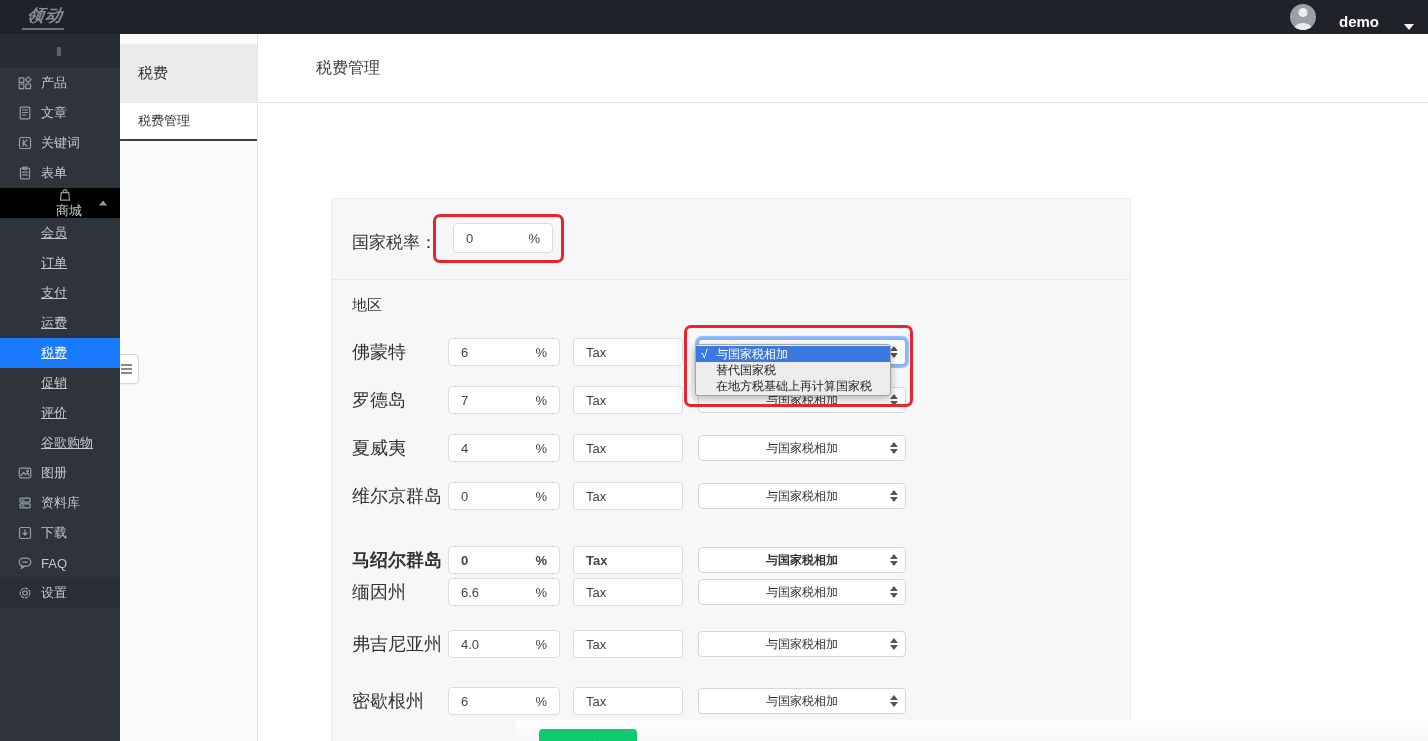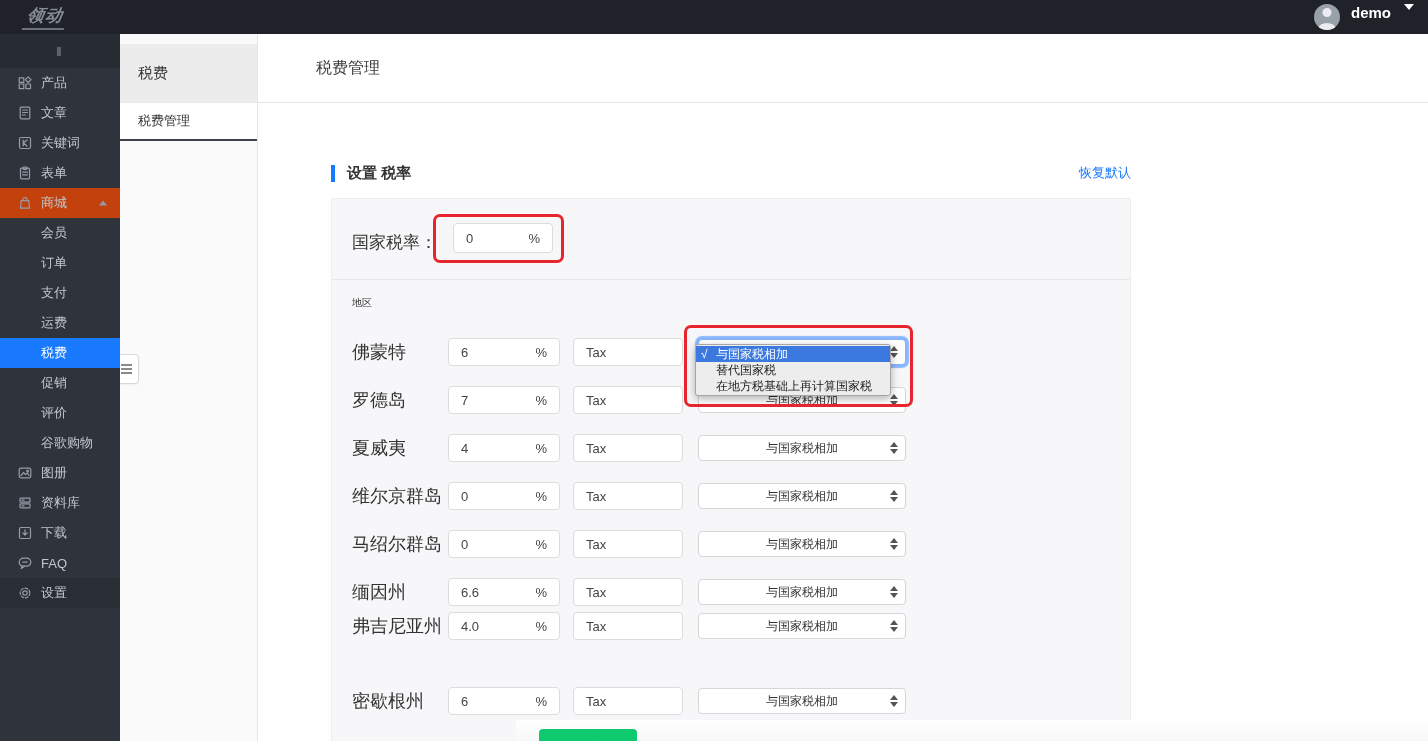--- a/index.html
+++ b/index.html
@@ -4,41 +4,41 @@
 <style>
   * { margin:0; padding:0; box-sizing:border-box; }
   html,body { width:1428px; height:741px; overflow:hidden;
     font-family:"Liberation Sans","DejaVu Sans",sans-serif; background:#fff; }
 
   
   .topbar { position:absolute; top:0; left:0; width:1428px; height:34px; background:#1f2228;
     display:flex; align-items:center; justify-content:space-between; z-index:40; }
   .logo { margin-left:24px; color:#868c94; font-size:17px; font-weight:bold; font-style:italic;
     transform:skewX(-10deg); letter-spacing:1px; border-bottom:2px solid #6d7278; padding:0 3px 1px 3px; }
-  .userbox { margin-right:14px; display:flex; align-items:flex-start; gap:11px; }
+  .userbox { margin-right:14px; display:flex; align-items:flex-end; gap:23px; }
   .avatar { width:26px; height:26px; border-radius:50%; background:#98a0a8; position:relative; overflow:hidden; }
   .avatar::before { content:""; position:absolute; left:50%; top:4px; transform:translateX(-50%);
     width:9px; height:9px; border-radius:50%; background:#e9edf0; }
   .avatar::after { content:""; position:absolute; left:50%; bottom:-4px; transform:translateX(-50%);
     width:17px; height:11px; border-radius:50% 50% 0 0; background:#e9edf0; }
   .username { color:#fff; font-size:15px; font-weight:bold; }
   .caret-down { width:0; height:0; border-left:5px solid transparent; border-right:5px solid transparent;
     border-top:6px solid #fff; margin-left:2px; }
 
   
   .sidebar { position:absolute; top:34px; left:0; width:120px; height:707px; background:#2f333b; z-index:30; }
   .collapse-handle { height:34px; background:#272b32; display:flex; align-items:center; justify-content:center;
     color:#8b9199; font-size:13px; letter-spacing:2px; cursor:pointer; }
   .nav-item { height:30px; display:flex; align-items:center; padding-left:18px;
     color:#c2c7ce; font-size:13px; cursor:pointer; position:relative; white-space:nowrap; }
   .nav-item .icon { width:14px; height:14px; margin-right:9px; color:#969da6; flex:0 0 14px; }
   .nav-item .icon svg { display:block; width:14px; height:14px; }
-  .nav-item.group { background:#c2410c; }
+  .nav-item.group { background:#000000;flex-direction:column; }
   .nav-item.darker { background:#292d34; }
-  .nav-item.child { padding-left:41px; }
+  .nav-item.child { padding-left:41px;text-decoration:underline; }
   .nav-item.active { background:#197aff; color:#fff; }
   .group-arrow { position:absolute; right:13px; top:50%; transform:translateY(-50%);
     width:0; height:0; border-left:4px solid transparent; border-right:4px solid transparent;
     border-bottom:5px solid #959ca4; }
 
   
   .subnav { position:absolute; top:34px; left:120px; width:138px; height:707px;
     background:#fafafa; border-right:1px solid #e5e5e5; z-index:20; }
   .subnav-header { margin-top:10px; height:59px; background:#ececec; display:flex; align-items:center;
     padding-left:18px; font-size:15px; color:#333; }
@@ -68,21 +68,21 @@
   .card { position:absolute; left:73px; top:164px; width:800px; height:548px;
     background:#f7f7f9; border:1px solid #ededed; border-radius:2px; }
   .nat-label { position:absolute; left:20px; top:32px; font-size:17px; color:#333; }
   .nat-input { position:absolute; left:121px; top:24px; width:100px; height:30px; background:#fff;
     border:1px solid #dcdcdc; border-radius:4px; display:flex; align-items:center;
     justify-content:space-between; padding:0 12px; font-size:13px; color:#444; }
   .red-box { position:absolute; border:3px solid #e8252c; border-radius:7px; z-index:8; pointer-events:none; }
   .red-box.nat { left:101px; top:15px; width:131px; height:49px; }
   .red-box.dd  { left:352px; top:126px; width:229px; height:82px; }
   .card-divider { position:absolute; left:0; top:80px; width:100%; border-top:1px solid #e8e8e8; }
-  .region-header { position:absolute; left:20px; top:97px; font-size:10px; color:#333; }
+  .region-header { position:absolute; left:20px; top:97px; font-size:15px; color:#333; }
 
   .rows { position:absolute; left:0; top:129px; width:100%; }
   .rrow { position:absolute; left:0; width:100%; height:48px; }
   .rrow-label { position:absolute; left:20px; top:50%; transform:translateY(-50%); font-size:18px; color:#333; }
   .rate-box { position:absolute; left:116px; top:10px; width:112px; height:28px; background:#fff;
     border:1px solid #dcdcdc; border-radius:4px; display:flex; align-items:center;
     justify-content:space-between; padding:0 12px; font-size:13px; color:#444; }
   .tax-box { position:absolute; left:241px; top:10px; width:110px; height:28px; background:#fff;
     border:1px solid #dcdcdc; border-radius:4px; display:flex; align-items:center;
     padding:0 12px; font-size:13px; color:#444; }
@@ -262,25 +262,20 @@
         <i></i>
         <i></i>
         <i></i>
       </span>
   </span>
 </div>
 
 <div class="main">
   <div class="page-header">税费管理</div>
 
-  <div class="section-head">
-    <span class="accent-bar"></span>
-    <span class="section-title">设置 税率</span>
-    <span class="restore-link">恢复默认</span>
-  </div>
 
   <div class="card">
     <span class="nat-label">国家税率：</span>
     <div class="nat-input">
       <span>0</span>
       <span>%</span>
     </div>
     <div class="red-box nat"></div>
 
     <div class="card-divider"></div>
@@ -348,21 +343,21 @@
             <span>Tax</span>
           </div>
           <div class="mode-select">
             <span>与国家税相加</span>
             <span class="stepper">
               <span class="up"></span>
               <span class="dn"></span>
             </span>
           </div>
         </div>
-        <div class="rrow" style="top: 192px;">
+        <div class="rrow" style="top: 208px; font-weight: bold;">
           <span class="rrow-label">马绍尔群岛</span>
           <div class="rate-box">
             <span>0</span>
             <span>%</span>
           </div>
           <div class="tax-box">
             <span>Tax</span>
           </div>
           <div class="mode-select">
             <span>与国家税相加</span>
@@ -382,21 +377,21 @@
             <span>Tax</span>
           </div>
           <div class="mode-select">
             <span>与国家税相加</span>
             <span class="stepper">
               <span class="up"></span>
               <span class="dn"></span>
             </span>
           </div>
         </div>
-        <div class="rrow" style="top: 274px;">
+        <div class="rrow" style="top: 292px;">
           <span class="rrow-label">弗吉尼亚州</span>
           <div class="rate-box">
             <span>4.0</span>
             <span>%</span>
           </div>
           <div class="tax-box">
             <span>Tax</span>
           </div>
           <div class="mode-select">
             <span>与国家税相加</span>

